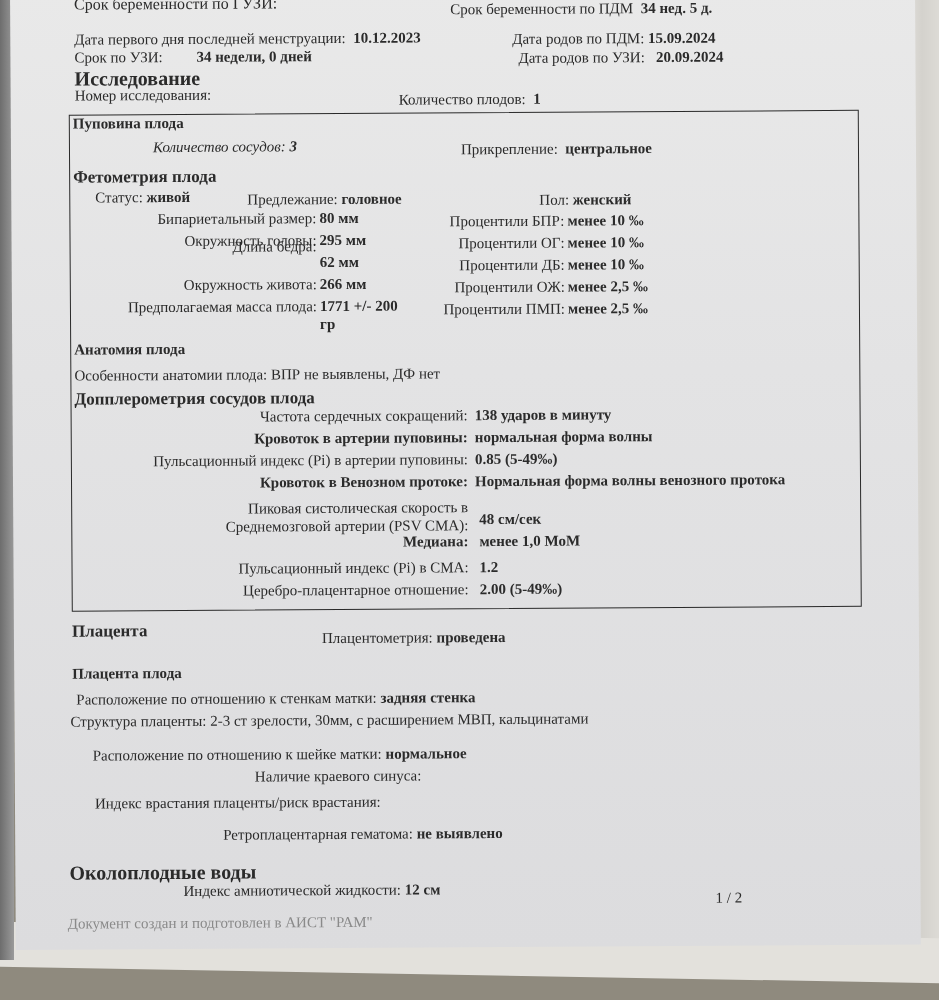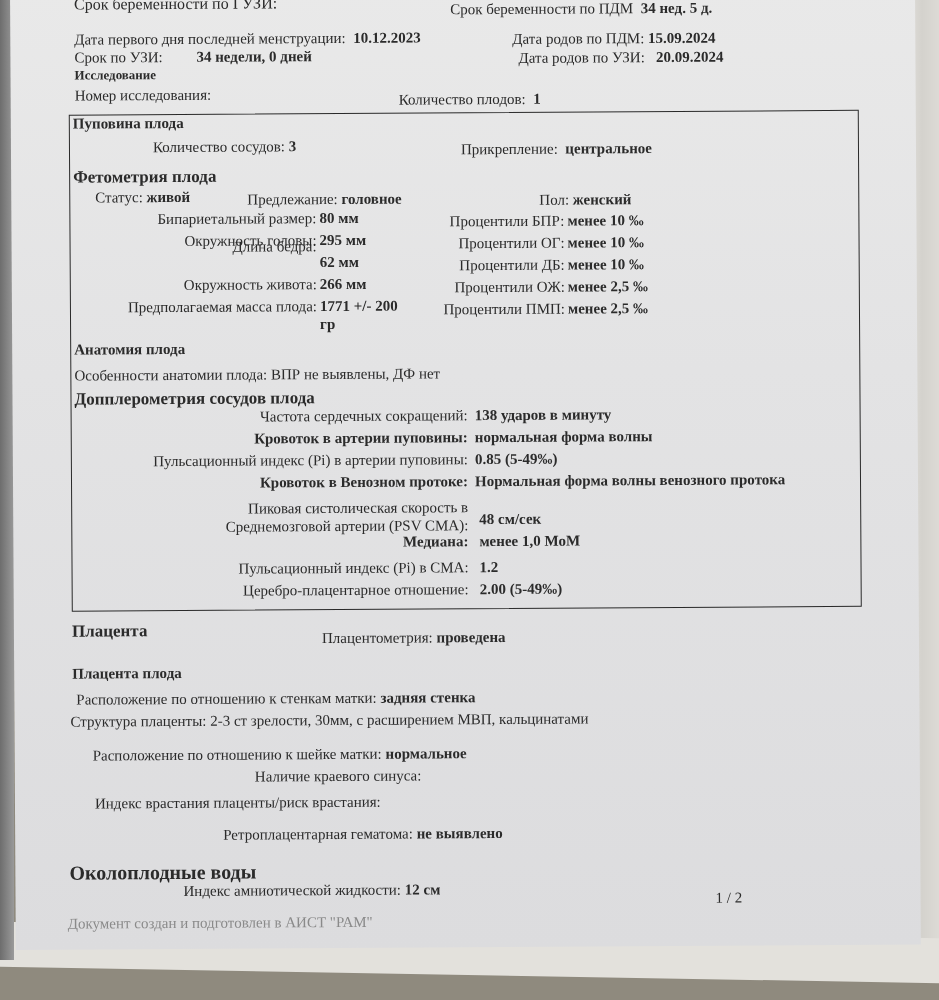--- a/index.html
+++ b/index.html
@@ -23,21 +23,21 @@
       background: linear-gradient(90deg, #6d6d6d, #9a9a9a);
     }
     .page {
       position: absolute; left: 10px; top: -10px; width: 905px; height: 960px;
       background: linear-gradient(180deg, #e9e9e9 0%, #e3e3e4 40%, #dcdcde 100%);
       transform: rotate(-0.35deg);
       transform-origin: 0 0;
     }
     .t { position: absolute; white-space: nowrap; font-size: 15px; }
     .b { font-weight: bold; }
-    .h1 { font-size: 13px; font-weight: bold; }
+    .h1 { font-size: 20px; font-weight: bold; }
     .h2 { font-size: 15px; font-weight: bold; }
     .box {
       position: absolute; left: 58px; top: 125px; width: 788px; height: 495px;
       border: 1.5px solid #2a2a2a;
     }
     .footer-note { color: #8a8a8a; font-size: 15px; }
     .r { text-align: right; }
   </style>
 </head>
 <body>
@@ -78,21 +78,21 @@
     <span>Номер исследования:</span>
   </div>
   <div class="t" style="left:388px; top:104px;">
     <span>Количество плодов:</span>&nbsp;
     <span class="b">1</span>
   </div>
 
   <div class="box"></div>
 
   <div class="t h2" style="left:62px; top:126px;">Пуповина плода</div>
-  <div class="t" style="left:142px; top:150px;">
+  <div class="t" style="left:142px; top:150px;font-style:italic;">
     <span>Количество сосудов:</span>
     <span class="b">3</span>
   </div>
   <div class="t" style="left:450px; top:154px;">
     <span>Прикрепление:</span>&nbsp;
     <span class="b">центральное</span>
   </div>
 
   <div class="t h1" style="left:62px; top:178px; font-size:17px;">Фетометрия плода</div>
   <div class="t" style="left:84px; top:200px;">

